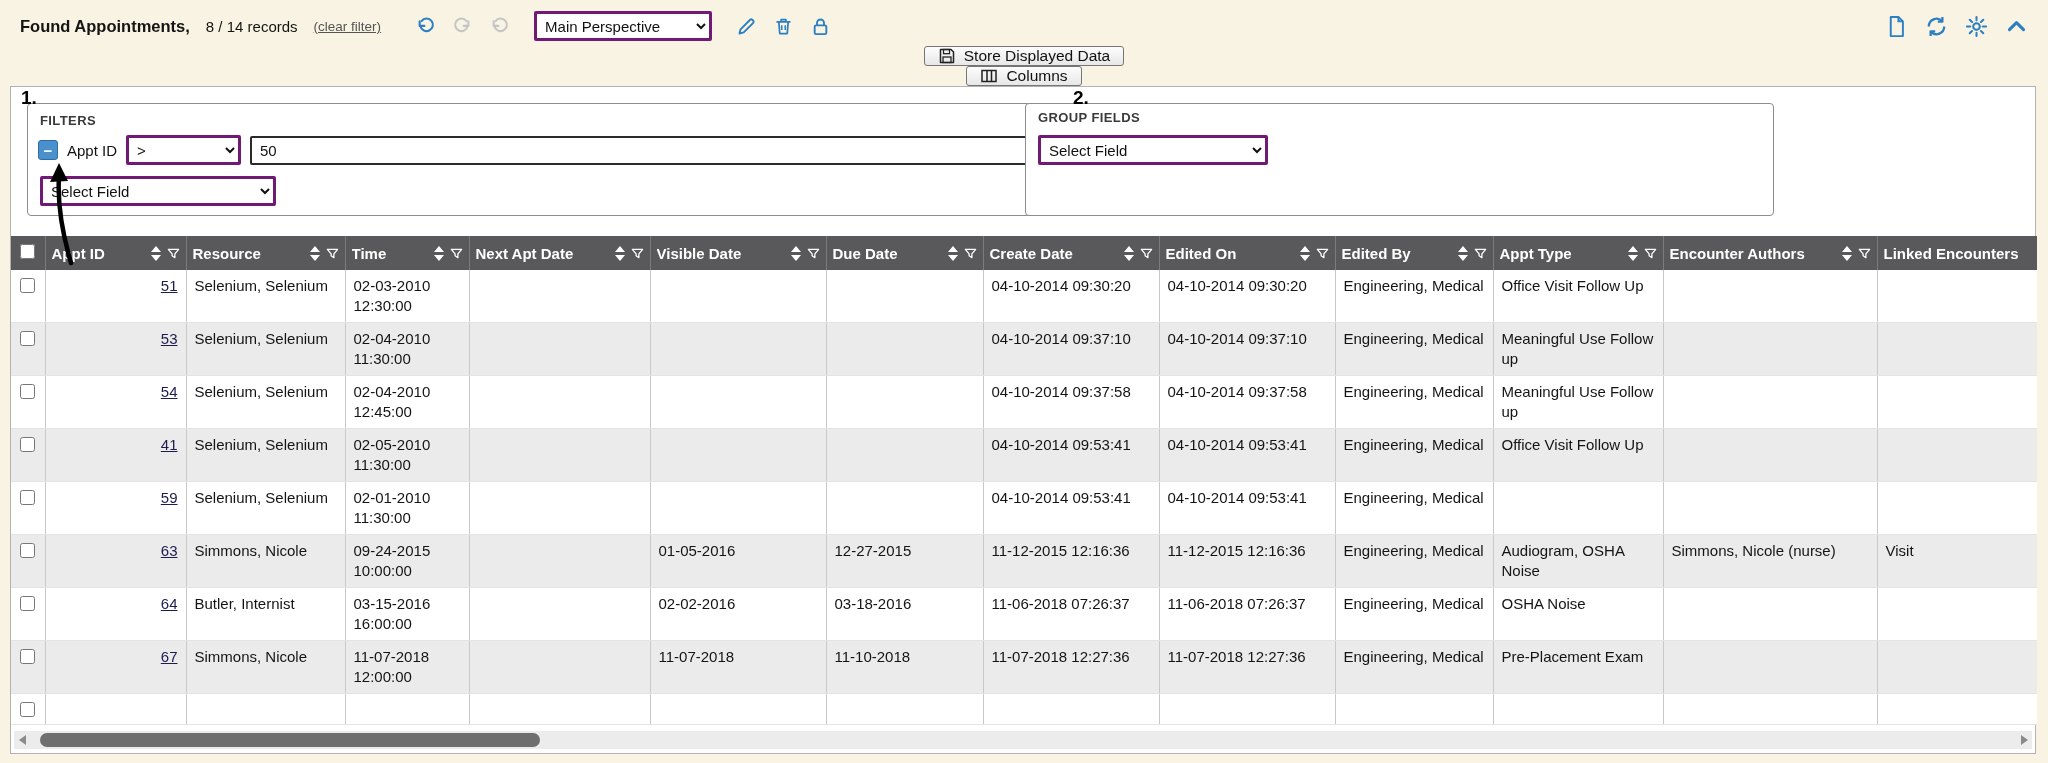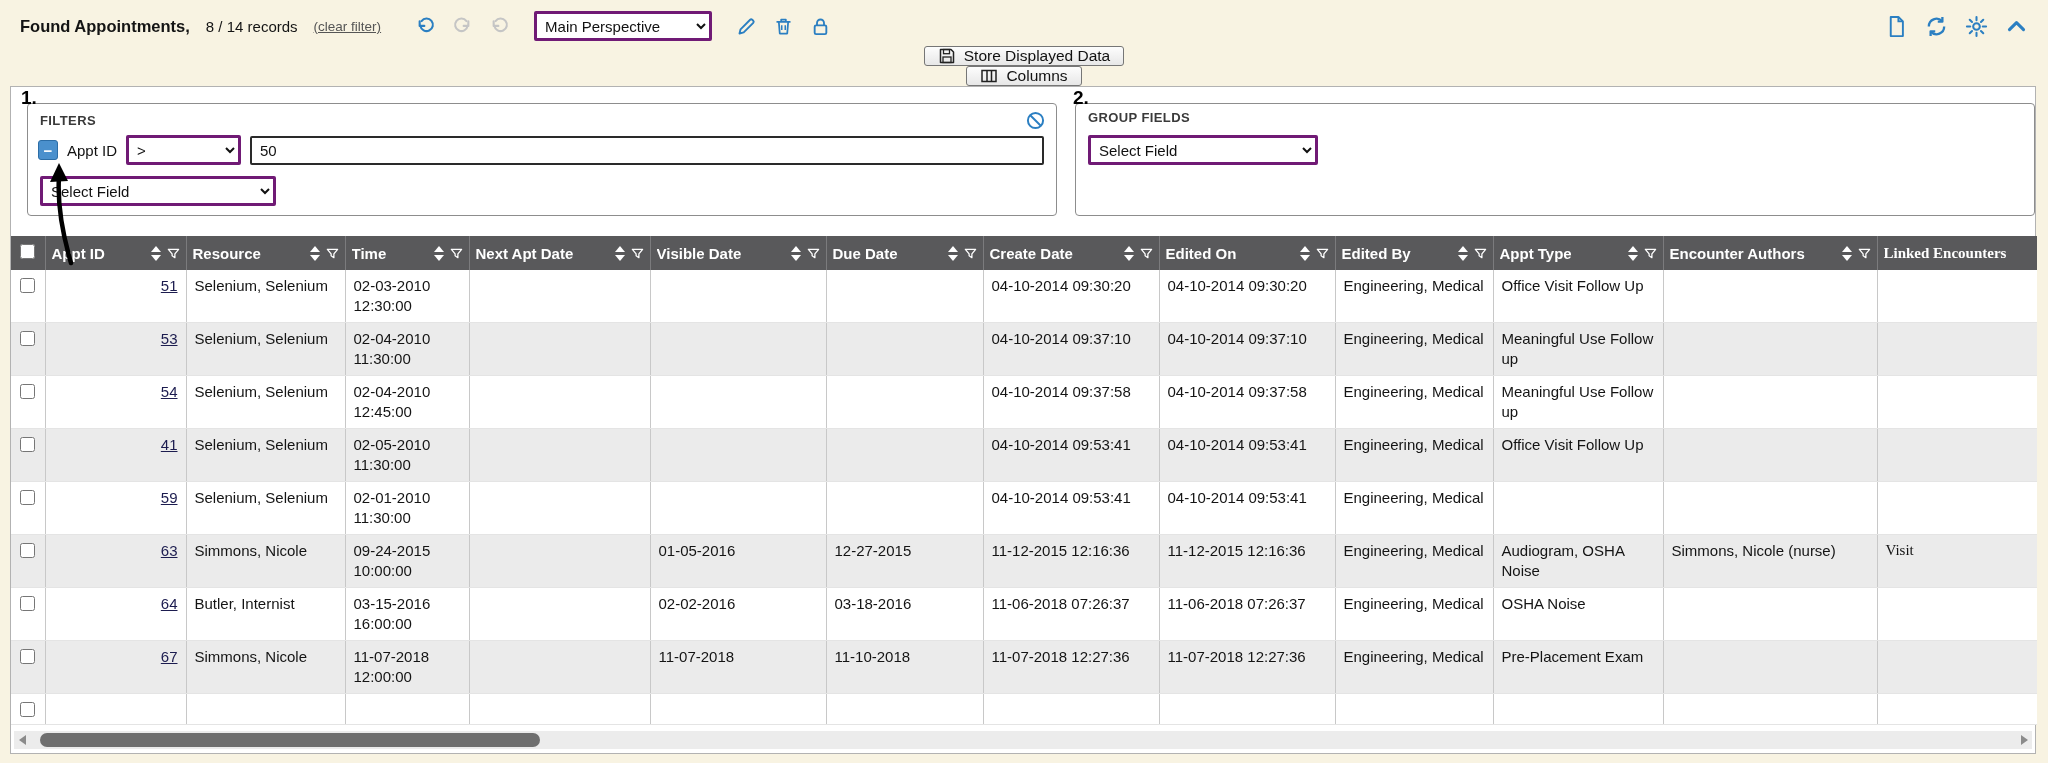--- a/index.html
+++ b/index.html
@@ -29,35 +29,35 @@
 .gap8{width:9px;flex:0 0 auto;} .gap28{width:30px;flex:0 0 auto;}
 
 .content{position:absolute;left:10px;top:86px;width:2026px;height:668px;background:#fff;border:1px solid #b2b2b2;}
 .ann{position:absolute;font-weight:bold;font-size:19px;z-index:50;color:#000;}
 .ann1{left:10px;top:0;}
 .ann2{left:1062px;top:0;}
 .ann-arrow{position:absolute;left:36px;top:76px;z-index:45;}
 
 .panel{position:absolute;top:16px;height:113px;background:#fff;border:1px solid #8d8d8d;border-radius:4px;}
 .panel.filters{left:16px;width:1030px;}
-.panel.group{left:1064px;width:960px;}
+.panel.group{left:1014px;width:749px;}
 .panel-head{display:flex;justify-content:space-between;align-items:center;padding:6px 10px 2px 12px;}
 .panel-title{font-size:13px;font-weight:bold;color:#3a3a3a;letter-spacing:.4px;}
 .filter-row{display:flex;align-items:center;gap:9px;padding:2px 12px 0 10px;}
 .minus-btn{width:20px;height:20px;background:#4a90cd;border:1px solid #2c6da6;border-radius:3px;color:#fff;font-size:15px;font-weight:bold;display:flex;align-items:center;justify-content:center;cursor:pointer;line-height:1;flex:0 0 auto;}
 .filter-label{font-size:15px;color:#111;white-space:nowrap;}
 .op-select{width:118px;}
 .filter-value{width:818px;height:29px;border:2px solid #2a2a2a;border-radius:2px;font-family:inherit;font-size:15px;padding:2px 8px;color:#111;background:#fff;}
 .filter-row2{padding:11px 0 0 12px;}
 .field-select{width:236px;}
 .group-select{width:230px;margin:8px 0 0 12px;}
 
 .grid{position:absolute;left:0;top:149px;width:2026px;border-collapse:collapse;table-layout:fixed;font-size:15px;}
 .grid th{background:#59595b;color:#fff;font-weight:bold;height:34px;padding:0 6px;border-right:1px solid #7b7b7d;text-align:left;font-size:15px;}
-.grid th:last-child,.grid td:last-child{border-right:none;font-family:Liberation Serif, serif;}
+.grid th:last-child,.grid td:last-child{border-right:none;}
 .th-in{display:flex;align-items:center;justify-content:space-between;gap:4px;}
 .th-label{white-space:nowrap;overflow:hidden;}
 .th-icons{display:flex;align-items:center;gap:6px;flex:0 0 auto;}
 .sort{display:flex;flex-direction:column;gap:3px;cursor:pointer;}
 .tri-up{width:0;height:0;border-left:5px solid transparent;border-right:5px solid transparent;border-bottom:6px solid #fff;}
 .tri-dn{width:0;height:0;border-left:5px solid transparent;border-right:5px solid transparent;border-top:6px solid #fff;}
 .funnel{width:13px;height:13px;cursor:pointer;}
 .funnel svg{width:100%;height:100%;display:block;}
 .funnel path{fill:none;stroke:#fff;stroke-width:1.4;stroke-linejoin:round;}
 .grid td{border-right:1px solid #c8c8c8;border-bottom:1px solid #e4e4e4;padding:6px 8px 7px;vertical-align:top;line-height:1.3;}

